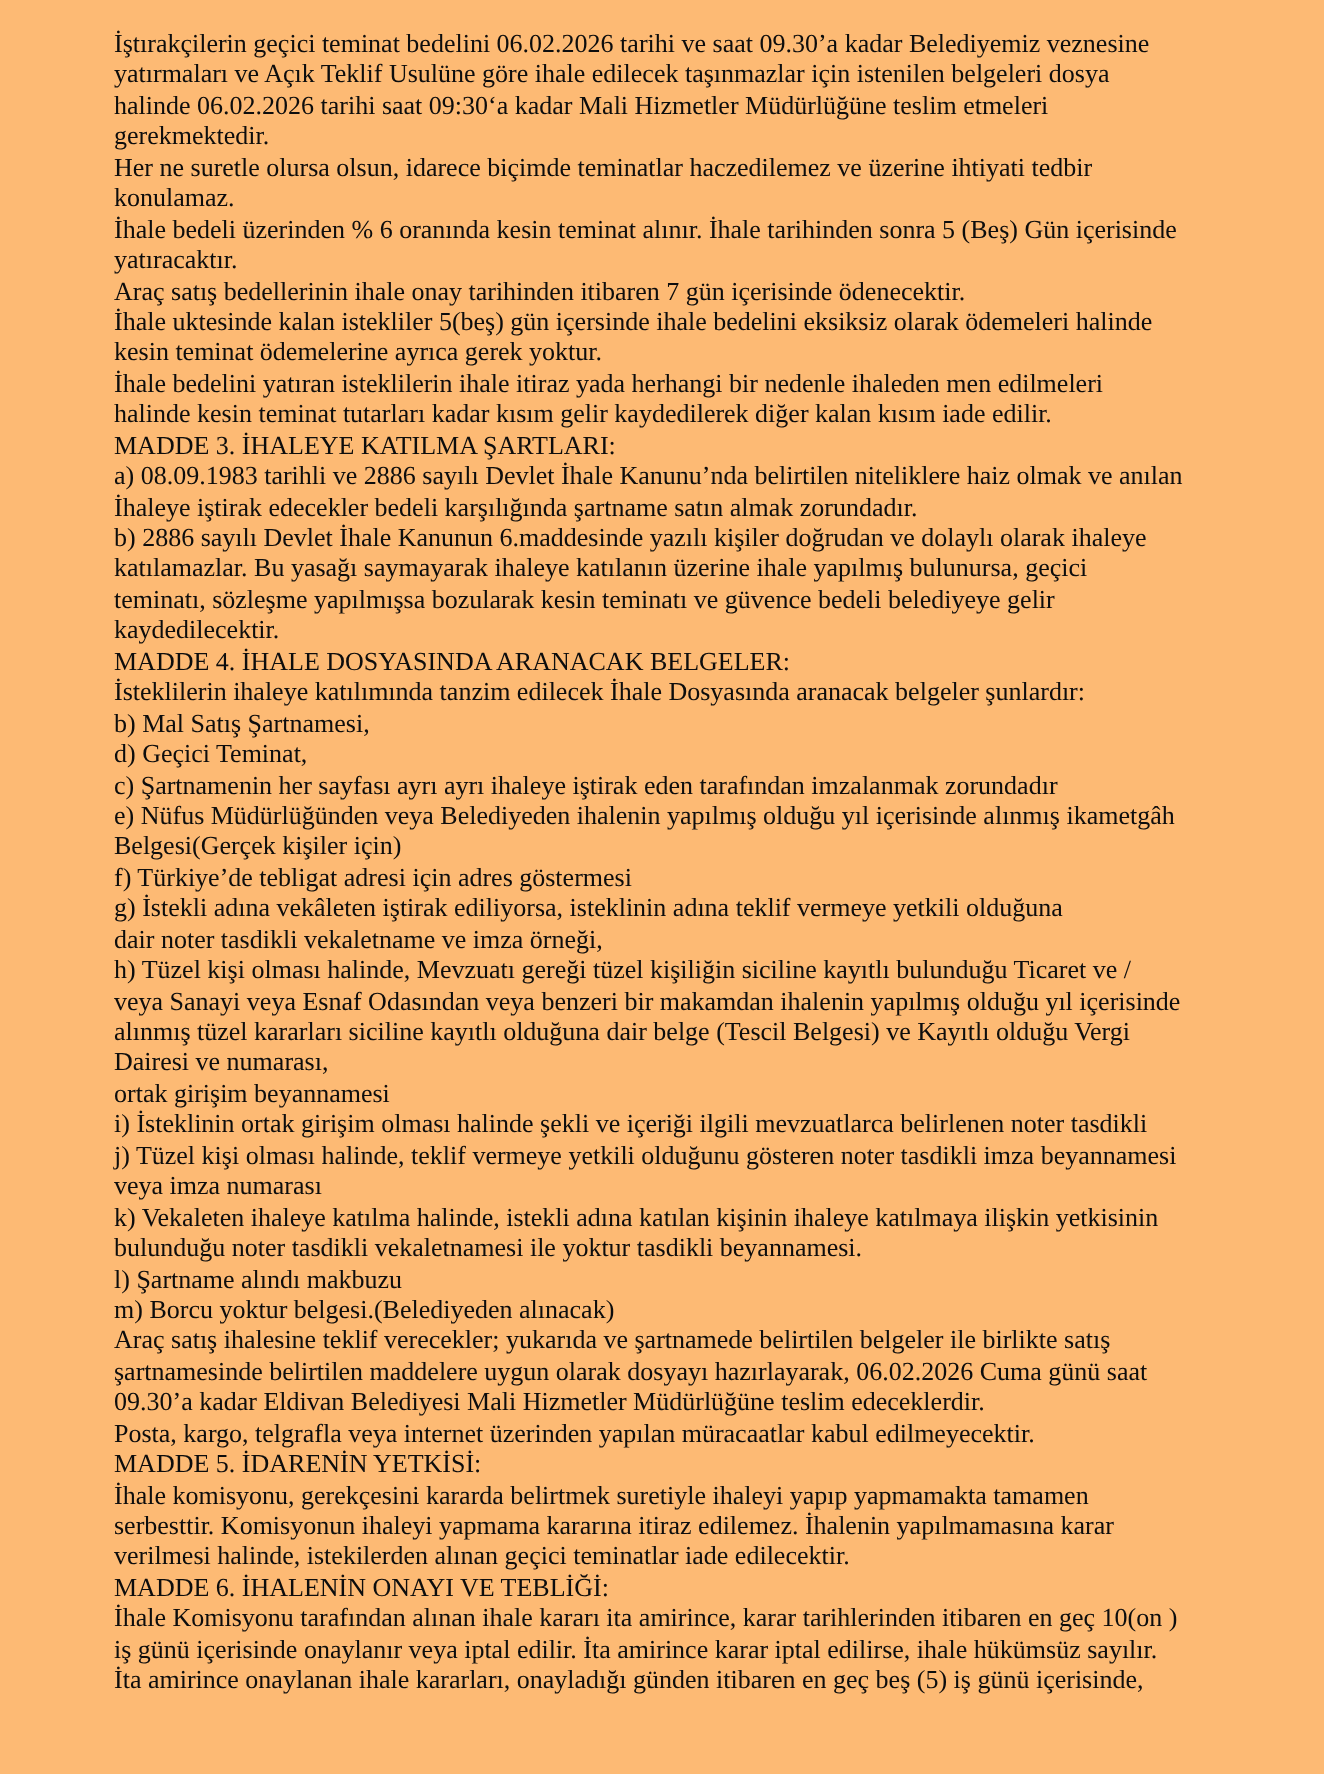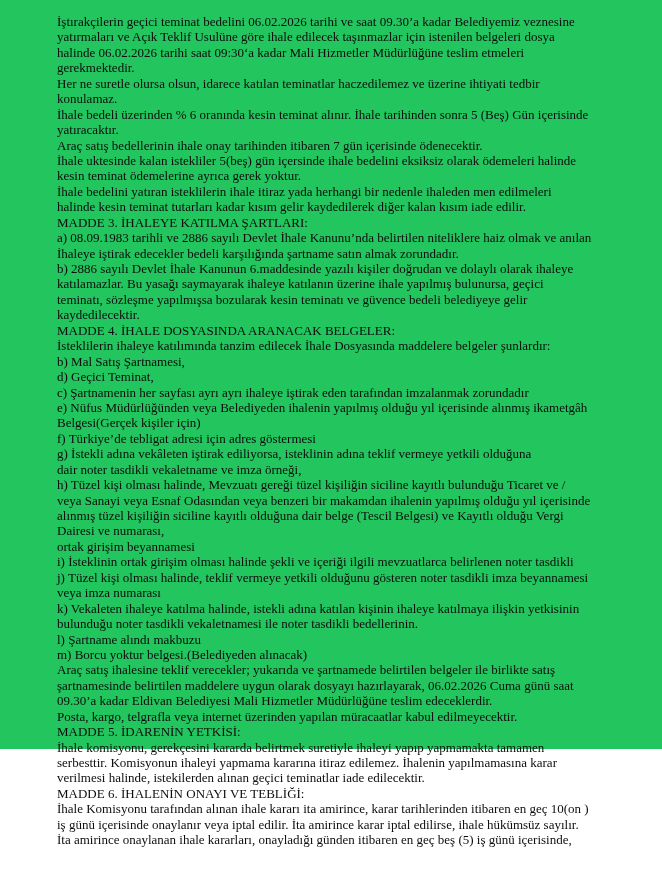--- a/index.html
+++ b/index.html
@@ -8,22 +8,22 @@
     background: #ffffff;
   }
   body {
     width: 662px;
     height: 887px;
     overflow: hidden;
   }
   .page {
     box-sizing: border-box;
     width: 662px;
-    height: 749px;
-    background: #22c55e;
+    height: 887px;
+    background: #fdba74;
     padding: 14px 20px 0 57px;
   }
   .doc-body {
     font-family: "Liberation Serif", "DejaVu Serif", serif;
     font-size: 13px;
     line-height: 15.45px;
     color: #0d0d0d;
   }
   .line {
     white-space: pre;
@@ -33,56 +33,56 @@
 </style>
 </head>
 <body>
 
 <div class="page">
   <div class="doc-body">
       <div class="line">İştırakçilerin geçici teminat bedelini 06.02.2026 tarihi ve saat 09.30’a kadar Belediyemiz veznesine</div>
       <div class="line">yatırmaları ve Açık Teklif Usulüne göre ihale edilecek taşınmazlar için istenilen belgeleri dosya</div>
       <div class="line">halinde 06.02.2026 tarihi saat 09:30‘a kadar Mali Hizmetler Müdürlüğüne teslim etmeleri</div>
       <div class="line">gerekmektedir.</div>
-      <div class="line">Her ne suretle olursa olsun, idarece katılan teminatlar haczedilemez ve üzerine ihtiyati tedbir</div>
+      <div class="line">Her ne suretle olursa olsun, idarece biçimde teminatlar haczedilemez ve üzerine ihtiyati tedbir</div>
       <div class="line">konulamaz.</div>
       <div class="line">İhale bedeli üzerinden % 6 oranında kesin teminat alınır. İhale tarihinden sonra 5 (Beş) Gün içerisinde</div>
       <div class="line">yatıracaktır.</div>
       <div class="line">Araç satış bedellerinin ihale onay tarihinden itibaren 7 gün içerisinde ödenecektir.</div>
       <div class="line">İhale uktesinde kalan istekliler 5(beş) gün içersinde ihale bedelini eksiksiz olarak ödemeleri halinde</div>
       <div class="line">kesin teminat ödemelerine ayrıca gerek yoktur.</div>
       <div class="line">İhale bedelini yatıran isteklilerin ihale itiraz yada herhangi bir nedenle ihaleden men edilmeleri</div>
       <div class="line">halinde kesin teminat tutarları kadar kısım gelir kaydedilerek diğer kalan kısım iade edilir.</div>
       <div class="line">MADDE 3. İHALEYE KATILMA ŞARTLARI:</div>
       <div class="line">a) 08.09.1983 tarihli ve 2886 sayılı Devlet İhale Kanunu’nda belirtilen niteliklere haiz olmak ve anılan</div>
       <div class="line">İhaleye iştirak edecekler bedeli karşılığında şartname satın almak zorundadır.</div>
       <div class="line">b) 2886 sayılı Devlet İhale Kanunun 6.maddesinde yazılı kişiler doğrudan ve dolaylı olarak ihaleye</div>
       <div class="line">katılamazlar. Bu yasağı saymayarak ihaleye katılanın üzerine ihale yapılmış bulunursa, geçici</div>
       <div class="line">teminatı, sözleşme yapılmışsa bozularak kesin teminatı ve güvence bedeli belediyeye gelir</div>
       <div class="line">kaydedilecektir.</div>
       <div class="line">MADDE 4. İHALE DOSYASINDA ARANACAK BELGELER:</div>
-      <div class="line">İsteklilerin ihaleye katılımında tanzim edilecek İhale Dosyasında maddelere belgeler şunlardır:</div>
+      <div class="line">İsteklilerin ihaleye katılımında tanzim edilecek İhale Dosyasında aranacak belgeler şunlardır:</div>
       <div class="line">b) Mal Satış Şartnamesi,</div>
       <div class="line">d) Geçici Teminat,</div>
       <div class="line">c) Şartnamenin her sayfası ayrı ayrı ihaleye iştirak eden tarafından imzalanmak zorundadır</div>
       <div class="line">e) Nüfus Müdürlüğünden veya Belediyeden ihalenin yapılmış olduğu yıl içerisinde alınmış ikametgâh</div>
       <div class="line">Belgesi(Gerçek kişiler için)</div>
       <div class="line">f) Türkiye’de tebligat adresi için adres göstermesi</div>
       <div class="line">g) İstekli adına vekâleten iştirak ediliyorsa, isteklinin adına teklif vermeye yetkili olduğuna</div>
       <div class="line">dair noter tasdikli vekaletname ve imza örneği,</div>
       <div class="line">h) Tüzel kişi olması halinde, Mevzuatı gereği tüzel kişiliğin siciline kayıtlı bulunduğu Ticaret ve /</div>
       <div class="line">veya Sanayi veya Esnaf Odasından veya benzeri bir makamdan ihalenin yapılmış olduğu yıl içerisinde</div>
-      <div class="line">alınmış tüzel kişiliğin siciline kayıtlı olduğuna dair belge (Tescil Belgesi) ve Kayıtlı olduğu Vergi</div>
+      <div class="line">alınmış tüzel kararları siciline kayıtlı olduğuna dair belge (Tescil Belgesi) ve Kayıtlı olduğu Vergi</div>
       <div class="line">Dairesi ve numarası,</div>
       <div class="line">ortak girişim beyannamesi</div>
       <div class="line">i) İsteklinin ortak girişim olması halinde şekli ve içeriği ilgili mevzuatlarca belirlenen noter tasdikli</div>
       <div class="line">j) Tüzel kişi olması halinde, teklif vermeye yetkili olduğunu gösteren noter tasdikli imza beyannamesi</div>
       <div class="line">veya imza numarası</div>
       <div class="line">k) Vekaleten ihaleye katılma halinde, istekli adına katılan kişinin ihaleye katılmaya ilişkin yetkisinin</div>
-      <div class="line">bulunduğu noter tasdikli vekaletnamesi ile noter tasdikli bedellerinin.</div>
+      <div class="line">bulunduğu noter tasdikli vekaletnamesi ile yoktur tasdikli beyannamesi.</div>
       <div class="line">l) Şartname alındı makbuzu</div>
       <div class="line">m) Borcu yoktur belgesi.(Belediyeden alınacak)</div>
       <div class="line">Araç satış ihalesine teklif verecekler; yukarıda ve şartnamede belirtilen belgeler ile birlikte satış</div>
       <div class="line">şartnamesinde belirtilen maddelere uygun olarak dosyayı hazırlayarak, 06.02.2026 Cuma günü saat</div>
       <div class="line">09.30’a kadar Eldivan Belediyesi Mali Hizmetler Müdürlüğüne teslim edeceklerdir.</div>
       <div class="line">Posta, kargo, telgrafla veya internet üzerinden yapılan müracaatlar kabul edilmeyecektir.</div>
       <div class="line">MADDE 5. İDARENİN YETKİSİ:</div>
       <div class="line">İhale komisyonu, gerekçesini kararda belirtmek suretiyle ihaleyi yapıp yapmamakta tamamen</div>
       <div class="line">serbesttir. Komisyonun ihaleyi yapmama kararına itiraz edilemez. İhalenin yapılmamasına karar</div>
       <div class="line">verilmesi halinde, istekilerden alınan geçici teminatlar iade edilecektir.</div>

